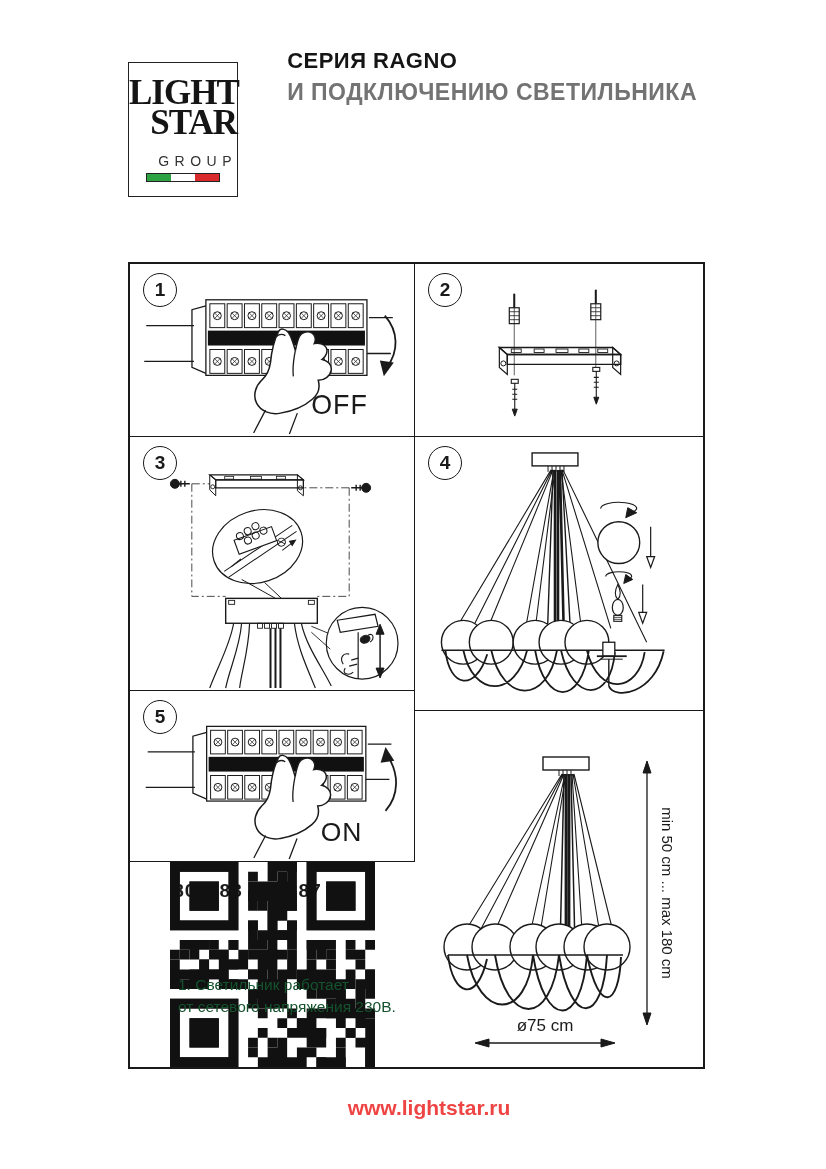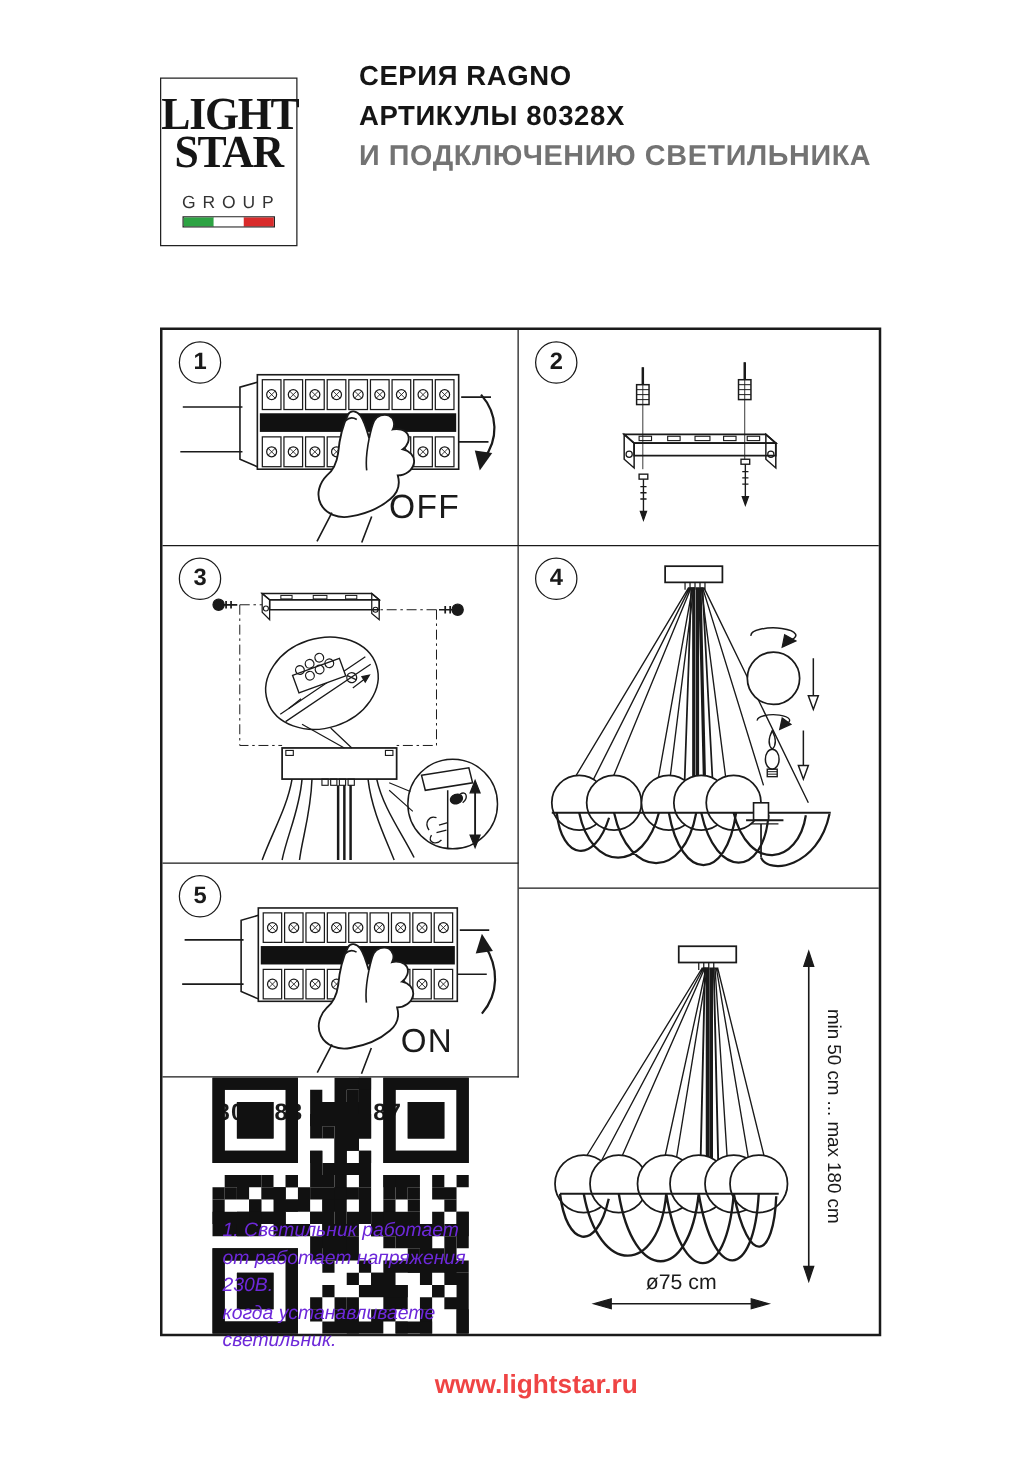--- a/index.html
+++ b/index.html
@@ -4,21 +4,21 @@
 <style>
   html,body{margin:0;padding:0;}
   body{
     width:826px;height:1169px;position:relative;background:#ffffff;
     font-family:"Liberation Sans",sans-serif;color:#111;
     -webkit-font-smoothing:antialiased;
   }
   
   .logo-box{
     position:absolute;left:128px;top:62px;width:110px;height:135px;
-    border:1.5px solid #222;box-sizing:border-box;text-align:center;
+    border:1.5px solid #222;box-sizing:border-box;text-align:right;
   }
   .logo-light,.logo-star{
     font-family:"Liberation Serif",serif;font-weight:bold;
     font-size:35px;line-height:30px;letter-spacing:-1px;color:#151515;
     transform:scaleY(1.05);
   }
   .logo-light{margin-top:14px;}
   .logo-group{
     font-size:14px;letter-spacing:5.5px;color:#333;margin-top:16px;margin-left:4px;
     font-weight:400;
@@ -66,21 +66,21 @@
     position:absolute;top:18px;width:70px;text-align:center;
     font-size:19px;font-weight:bold;letter-spacing:1px;color:#1a1a1a;
   }
   .art-left{left:43px;}
   .art-right{left:122px;}
   .qr{position:absolute;top:48px;width:57px;height:57px;}
   .qr-left{left:50px;}
   .qr-right{left:129px;}
   .notes{
     position:absolute;left:48px;top:112px;width:230px;
-    font-size:15.5px;line-height:22px;color:#6d28d9;font-style:italic;
+    font-size:15.5px;line-height:22px;color:#14532d;
   }
   
   .footer{
     position:absolute;left:16px;top:1096px;width:826px;text-align:center;
     font-size:21px;font-weight:bold;color:#ef4444;
   }
 </style>
 </head>
 <body>
 
@@ -90,21 +90,20 @@
   <div class="logo-group">GROUP</div>
   <div class="flag">
     <div style="background: rgb(45, 163, 67);"></div>
     <div style="background: rgb(255, 255, 255);"></div>
     <div style="background: rgb(217, 43, 43);"></div>
   </div>
 </div>
 
 <div class="hdr-text">
   <div class="hdr-series">СЕРИЯ RAGNO</div>
-  <div class="hdr-articles">АРТИКУЛЫ 80328X</div>
   <div class="hdr-title2">И ПОДКЛЮЧЕНИЮ СВЕТИЛЬНИКА</div>
 </div>
 
 <div class="grid">
 
   <div class="panel p1">
     <div class="badge">1</div>
     <svg viewBox="0 0 285 173">
       <g stroke="#1a1a1a" fill="none" stroke-width="1.3">
         <path d="M16,62H64 M14,98H64 M240,54H264 M238,90H262"></path>
@@ -389,22 +388,21 @@
     <div class="art-num art-left">803283</div>
     <div class="art-num art-right">803287</div>
     <svg class="qr qr-left" viewBox="0 0 63 63">
         <path d="M0,0h3v3h-3zM3,0h3v3h-3zM6,0h3v3h-3zM9,0h3v3h-3zM12,0h3v3h-3zM15,0h3v3h-3zM18,0h3v3h-3zM30,0h3v3h-3zM33,0h3v3h-3zM36,0h3v3h-3zM42,0h3v3h-3zM45,0h3v3h-3zM48,0h3v3h-3zM51,0h3v3h-3zM54,0h3v3h-3zM57,0h3v3h-3zM60,0h3v3h-3zM0,3h3v3h-3zM18,3h3v3h-3zM24,3h3v3h-3zM30,3h3v3h-3zM36,3h3v3h-3zM42,3h3v3h-3zM60,3h3v3h-3zM0,6h3v3h-3zM6,6h3v3h-3zM9,6h3v3h-3zM12,6h3v3h-3zM18,6h3v3h-3zM33,6h3v3h-3zM36,6h3v3h-3zM42,6h3v3h-3zM48,6h3v3h-3zM51,6h3v3h-3zM54,6h3v3h-3zM60,6h3v3h-3zM0,9h3v3h-3zM6,9h3v3h-3zM9,9h3v3h-3zM12,9h3v3h-3zM18,9h3v3h-3zM24,9h3v3h-3zM33,9h3v3h-3zM36,9h3v3h-3zM42,9h3v3h-3zM48,9h3v3h-3zM51,9h3v3h-3zM54,9h3v3h-3zM60,9h3v3h-3zM0,12h3v3h-3zM6,12h3v3h-3zM9,12h3v3h-3zM12,12h3v3h-3zM18,12h3v3h-3zM27,12h3v3h-3zM33,12h3v3h-3zM36,12h3v3h-3zM42,12h3v3h-3zM48,12h3v3h-3zM51,12h3v3h-3zM54,12h3v3h-3zM60,12h3v3h-3zM0,15h3v3h-3zM18,15h3v3h-3zM30,15h3v3h-3zM33,15h3v3h-3zM42,15h3v3h-3zM60,15h3v3h-3zM0,18h3v3h-3zM3,18h3v3h-3zM6,18h3v3h-3zM9,18h3v3h-3zM12,18h3v3h-3zM15,18h3v3h-3zM18,18h3v3h-3zM24,18h3v3h-3zM30,18h3v3h-3zM36,18h3v3h-3zM42,18h3v3h-3zM45,18h3v3h-3zM48,18h3v3h-3zM51,18h3v3h-3zM54,18h3v3h-3zM57,18h3v3h-3zM60,18h3v3h-3zM24,21h3v3h-3zM33,21h3v3h-3zM36,21h3v3h-3zM12,24h3v3h-3zM18,24h3v3h-3zM30,24h3v3h-3zM36,24h3v3h-3zM42,24h3v3h-3zM45,24h3v3h-3zM48,24h3v3h-3zM3,27h3v3h-3zM15,27h3v3h-3zM24,27h3v3h-3zM27,27h3v3h-3zM30,27h3v3h-3zM33,27h3v3h-3zM45,27h3v3h-3zM54,27h3v3h-3zM57,27h3v3h-3zM0,30h3v3h-3zM9,30h3v3h-3zM18,30h3v3h-3zM27,30h3v3h-3zM30,30h3v3h-3zM42,30h3v3h-3zM48,30h3v3h-3zM0,33h3v3h-3zM6,33h3v3h-3zM9,33h3v3h-3zM12,33h3v3h-3zM15,33h3v3h-3zM24,33h3v3h-3zM30,33h3v3h-3zM39,33h3v3h-3zM42,33h3v3h-3zM54,33h3v3h-3zM60,33h3v3h-3zM0,36h3v3h-3zM3,36h3v3h-3zM6,36h3v3h-3zM9,36h3v3h-3zM15,36h3v3h-3zM18,36h3v3h-3zM21,36h3v3h-3zM27,36h3v3h-3zM30,36h3v3h-3zM39,36h3v3h-3zM48,36h3v3h-3zM51,36h3v3h-3zM54,36h3v3h-3zM60,36h3v3h-3zM24,39h3v3h-3zM27,39h3v3h-3zM30,39h3v3h-3zM33,39h3v3h-3zM42,39h3v3h-3zM51,39h3v3h-3zM57,39h3v3h-3zM0,42h3v3h-3zM3,42h3v3h-3zM6,42h3v3h-3zM9,42h3v3h-3zM12,42h3v3h-3zM15,42h3v3h-3zM18,42h3v3h-3zM24,42h3v3h-3zM30,42h3v3h-3zM33,42h3v3h-3zM48,42h3v3h-3zM57,42h3v3h-3zM0,45h3v3h-3zM18,45h3v3h-3zM27,45h3v3h-3zM36,45h3v3h-3zM48,45h3v3h-3zM57,45h3v3h-3zM60,45h3v3h-3zM0,48h3v3h-3zM6,48h3v3h-3zM9,48h3v3h-3zM12,48h3v3h-3zM18,48h3v3h-3zM39,48h3v3h-3zM0,51h3v3h-3zM6,51h3v3h-3zM9,51h3v3h-3zM12,51h3v3h-3zM18,51h3v3h-3zM27,51h3v3h-3zM42,51h3v3h-3zM45,51h3v3h-3zM54,51h3v3h-3zM60,51h3v3h-3zM0,54h3v3h-3zM6,54h3v3h-3zM9,54h3v3h-3zM12,54h3v3h-3zM18,54h3v3h-3zM30,54h3v3h-3zM42,54h3v3h-3zM45,54h3v3h-3zM57,54h3v3h-3zM60,54h3v3h-3zM0,57h3v3h-3zM18,57h3v3h-3zM24,57h3v3h-3zM51,57h3v3h-3zM60,57h3v3h-3zM0,60h3v3h-3zM3,60h3v3h-3zM6,60h3v3h-3zM9,60h3v3h-3zM12,60h3v3h-3zM15,60h3v3h-3zM18,60h3v3h-3zM33,60h3v3h-3zM45,60h3v3h-3zM48,60h3v3h-3zM51,60h3v3h-3zM60,60h3v3h-3z" fill="#111"></path>
       </svg>
     <svg class="qr qr-right" viewBox="0 0 63 63">
         <path d="M0,0h3v3h-3zM3,0h3v3h-3zM6,0h3v3h-3zM9,0h3v3h-3zM12,0h3v3h-3zM15,0h3v3h-3zM18,0h3v3h-3zM36,0h3v3h-3zM42,0h3v3h-3zM45,0h3v3h-3zM48,0h3v3h-3zM51,0h3v3h-3zM54,0h3v3h-3zM57,0h3v3h-3zM60,0h3v3h-3zM0,3h3v3h-3zM18,3h3v3h-3zM33,3h3v3h-3zM42,3h3v3h-3zM60,3h3v3h-3zM0,6h3v3h-3zM6,6h3v3h-3zM9,6h3v3h-3zM12,6h3v3h-3zM18,6h3v3h-3zM24,6h3v3h-3zM27,6h3v3h-3zM30,6h3v3h-3zM33,6h3v3h-3zM42,6h3v3h-3zM48,6h3v3h-3zM51,6h3v3h-3zM54,6h3v3h-3zM60,6h3v3h-3zM0,9h3v3h-3zM6,9h3v3h-3zM9,9h3v3h-3zM12,9h3v3h-3zM18,9h3v3h-3zM24,9h3v3h-3zM27,9h3v3h-3zM30,9h3v3h-3zM33,9h3v3h-3zM36,9h3v3h-3zM42,9h3v3h-3zM48,9h3v3h-3zM51,9h3v3h-3zM54,9h3v3h-3zM60,9h3v3h-3zM0,12h3v3h-3zM6,12h3v3h-3zM9,12h3v3h-3zM12,12h3v3h-3zM18,12h3v3h-3zM24,12h3v3h-3zM30,12h3v3h-3zM33,12h3v3h-3zM36,12h3v3h-3zM42,12h3v3h-3zM48,12h3v3h-3zM51,12h3v3h-3zM54,12h3v3h-3zM60,12h3v3h-3zM0,15h3v3h-3zM18,15h3v3h-3zM30,15h3v3h-3zM33,15h3v3h-3zM42,15h3v3h-3zM60,15h3v3h-3zM0,18h3v3h-3zM3,18h3v3h-3zM6,18h3v3h-3zM9,18h3v3h-3zM12,18h3v3h-3zM15,18h3v3h-3zM18,18h3v3h-3zM24,18h3v3h-3zM30,18h3v3h-3zM36,18h3v3h-3zM42,18h3v3h-3zM45,18h3v3h-3zM48,18h3v3h-3zM51,18h3v3h-3zM54,18h3v3h-3zM57,18h3v3h-3zM60,18h3v3h-3zM27,21h3v3h-3zM30,21h3v3h-3zM33,21h3v3h-3zM3,24h3v3h-3zM6,24h3v3h-3zM9,24h3v3h-3zM18,24h3v3h-3zM24,24h3v3h-3zM27,24h3v3h-3zM42,24h3v3h-3zM54,24h3v3h-3zM60,24h3v3h-3zM0,27h3v3h-3zM6,27h3v3h-3zM12,27h3v3h-3zM15,27h3v3h-3zM21,27h3v3h-3zM30,27h3v3h-3zM36,27h3v3h-3zM42,27h3v3h-3zM48,27h3v3h-3zM9,30h3v3h-3zM15,30h3v3h-3zM18,30h3v3h-3zM21,30h3v3h-3zM27,30h3v3h-3zM36,30h3v3h-3zM57,30h3v3h-3zM0,33h3v3h-3zM3,33h3v3h-3zM6,33h3v3h-3zM12,33h3v3h-3zM15,33h3v3h-3zM24,33h3v3h-3zM27,33h3v3h-3zM33,33h3v3h-3zM36,33h3v3h-3zM42,33h3v3h-3zM45,33h3v3h-3zM48,33h3v3h-3zM60,33h3v3h-3zM6,36h3v3h-3zM18,36h3v3h-3zM27,36h3v3h-3zM30,36h3v3h-3zM33,36h3v3h-3zM39,36h3v3h-3zM42,36h3v3h-3zM45,36h3v3h-3zM48,36h3v3h-3zM57,36h3v3h-3zM60,36h3v3h-3zM27,39h3v3h-3zM30,39h3v3h-3zM45,39h3v3h-3zM48,39h3v3h-3zM51,39h3v3h-3zM60,39h3v3h-3zM0,42h3v3h-3zM3,42h3v3h-3zM6,42h3v3h-3zM9,42h3v3h-3zM12,42h3v3h-3zM15,42h3v3h-3zM18,42h3v3h-3zM27,42h3v3h-3zM30,42h3v3h-3zM51,42h3v3h-3zM54,42h3v3h-3zM0,45h3v3h-3zM18,45h3v3h-3zM42,45h3v3h-3zM45,45h3v3h-3zM48,45h3v3h-3zM51,45h3v3h-3zM54,45h3v3h-3zM57,45h3v3h-3zM0,48h3v3h-3zM6,48h3v3h-3zM9,48h3v3h-3zM12,48h3v3h-3zM18,48h3v3h-3zM33,48h3v3h-3zM39,48h3v3h-3zM42,48h3v3h-3zM51,48h3v3h-3zM57,48h3v3h-3zM60,48h3v3h-3zM0,51h3v3h-3zM6,51h3v3h-3zM9,51h3v3h-3zM12,51h3v3h-3zM18,51h3v3h-3zM36,51h3v3h-3zM39,51h3v3h-3zM42,51h3v3h-3zM45,51h3v3h-3zM54,51h3v3h-3zM0,54h3v3h-3zM6,54h3v3h-3zM9,54h3v3h-3zM12,54h3v3h-3zM18,54h3v3h-3zM24,54h3v3h-3zM33,54h3v3h-3zM51,54h3v3h-3zM0,57h3v3h-3zM18,57h3v3h-3zM30,57h3v3h-3zM33,57h3v3h-3zM39,57h3v3h-3zM42,57h3v3h-3zM60,57h3v3h-3zM0,60h3v3h-3zM3,60h3v3h-3zM6,60h3v3h-3zM9,60h3v3h-3zM12,60h3v3h-3zM15,60h3v3h-3zM18,60h3v3h-3zM27,60h3v3h-3zM30,60h3v3h-3zM33,60h3v3h-3zM36,60h3v3h-3zM39,60h3v3h-3zM45,60h3v3h-3zM51,60h3v3h-3zM60,60h3v3h-3z" fill="#111"></path>
       </svg>
     <div class="notes">
       <div>1. Светильник работает</div>
-      <div>от работает напряжения 230В.</div>
-      <div>когда устанавливаете светильник.</div>
+      <div>от сетевого напряжения 230В.</div>
     </div>
   </div>
 
   <div class="panel pch">
     <svg viewBox="0 0 288 356">
       <g stroke="#1a1a1a" fill="none">
         <rect x="128" y="46" width="46" height="13" stroke-width="1.4"></rect>
         <path d="M144,59V65 M148,59V65 M152,59V65 M156,59V65" stroke-width="1"></path>
         <path d="M147,63 L40,237 M148,63 L58,233 M149,63 L76,229 M150,63 L112,237 M151,63 L122,241
                  M157,63 L168,235 M158,63 L186,229 M159,63 L202,237" stroke-width="1.1"></path>

